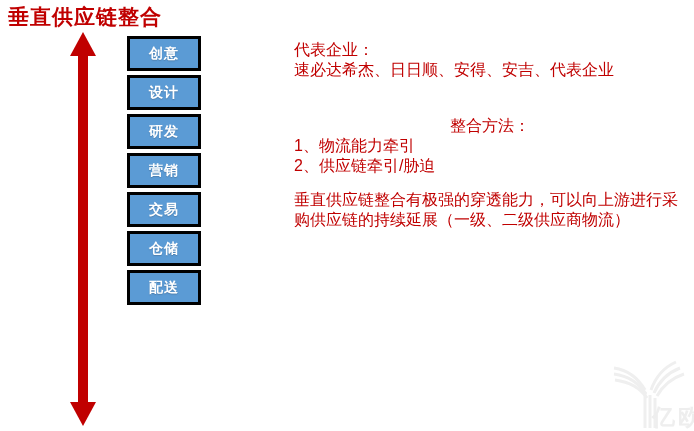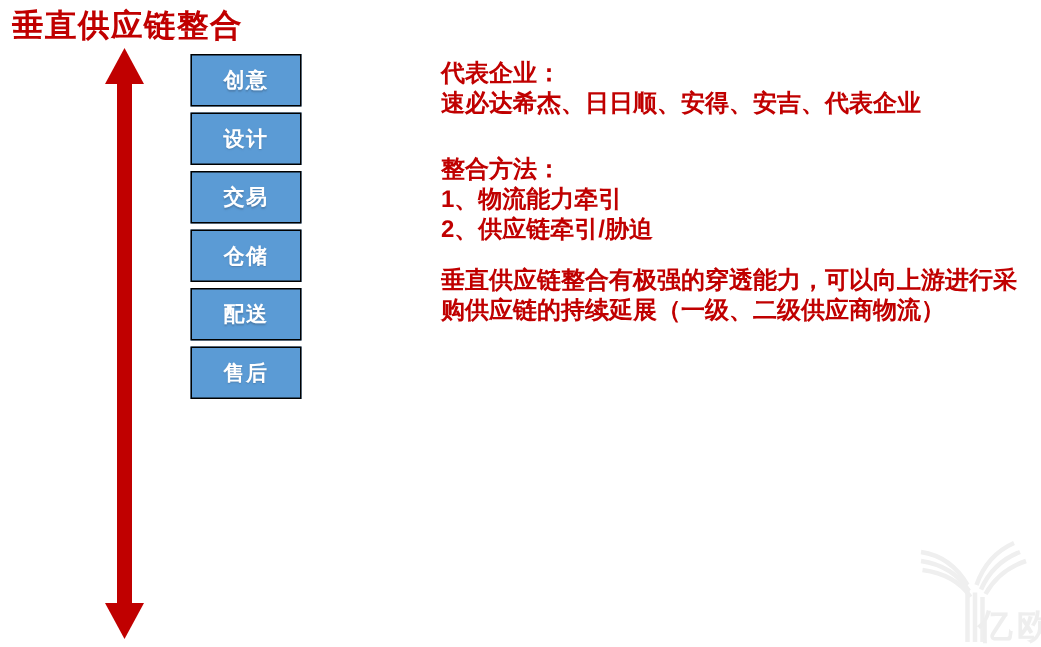--- a/index.html
+++ b/index.html
@@ -39,42 +39,42 @@
     width: 74px;
     display: flex;
     flex-direction: column;
     gap: 4px;
   }
   .chain-box {
     box-sizing: border-box;
     width: 74px;
     height: 35px;
     background: #5B9BD5;
-    border: 1px solid #000000;
+    border: 3px solid #000000;
     color: #ffffff;
     font-size: 14px;
     font-weight: bold;
     letter-spacing: 1px;
     display: flex;
     align-items: center;
     justify-content: center;
     text-shadow: 0 1px 1px rgba(70,110,150,0.6);
   }
   .right-panel {
     position: absolute;
     left: 294px;
     top: 40px;
     width: 392px;
     color: #C00000;
     font-size: 16px;
-    font-weight: bold;
+    font-weight: normal;
     line-height: 20px;
   }
   .rp-line { white-space: nowrap; }
-  .block-methods { margin-top: 24px; }
+  .block-methods { margin-top: 36px; text-align: center; }
   .block-note { margin-top: 14px; }
   .watermark {
     position: absolute;
     left: 612px;
     top: 358px;
     width: 82px;
     height: 73px;
     color: #efefef;
   }
   .watermark-text {
@@ -106,24 +106,25 @@
 
   <svg class="arrow-svg" width="46" height="398" viewBox="0 0 46 398" aria-hidden="true">
     <rect x="18" y="20" width="10" height="358" fill="#C00000"></rect>
     <polygon points="23,2 10,26 36,26" fill="#C00000"></polygon>
     <polygon points="23,396 10,372 36,372" fill="#C00000"></polygon>
   </svg>
 
   <div class="chain">
       <div class="chain-box">创意</div>
       <div class="chain-box">设计</div>
+      <div class="chain-box">研发</div>
+      <div class="chain-box">营销</div>
       <div class="chain-box">交易</div>
       <div class="chain-box">仓储</div>
       <div class="chain-box">配送</div>
-      <div class="chain-box">售后</div>
     </div>
 
   <div class="right-panel">
     <div class="rp-line">代表企业：</div>
     <div class="rp-line">速必达希杰、日日顺、安得、安吉、代表企业</div>
 
     <div class="rp-line block-methods">整合方法：</div>
     <div class="rp-line">1、物流能力牵引</div>
     <div class="rp-line">2、供应链牵引/胁迫</div>
 

